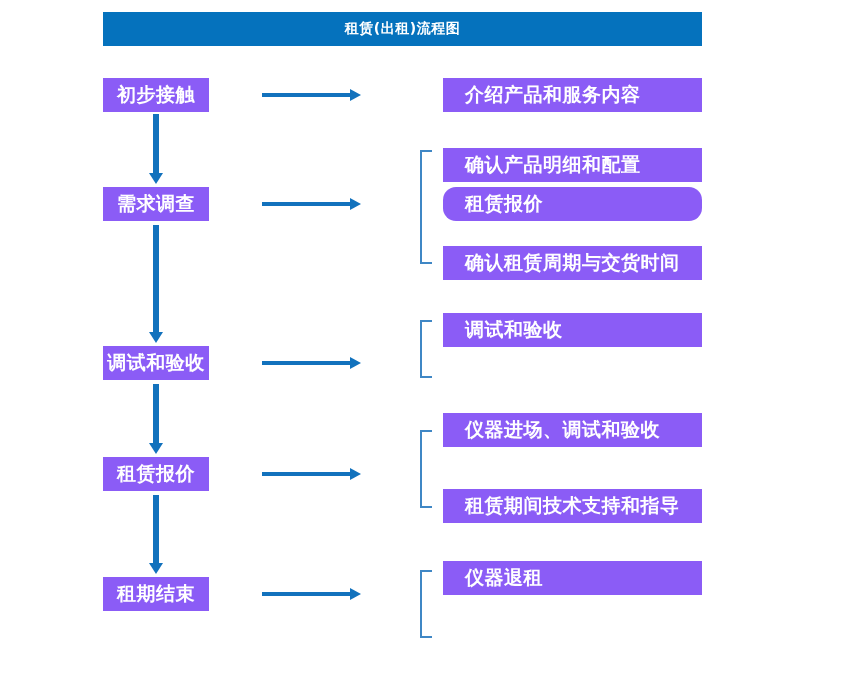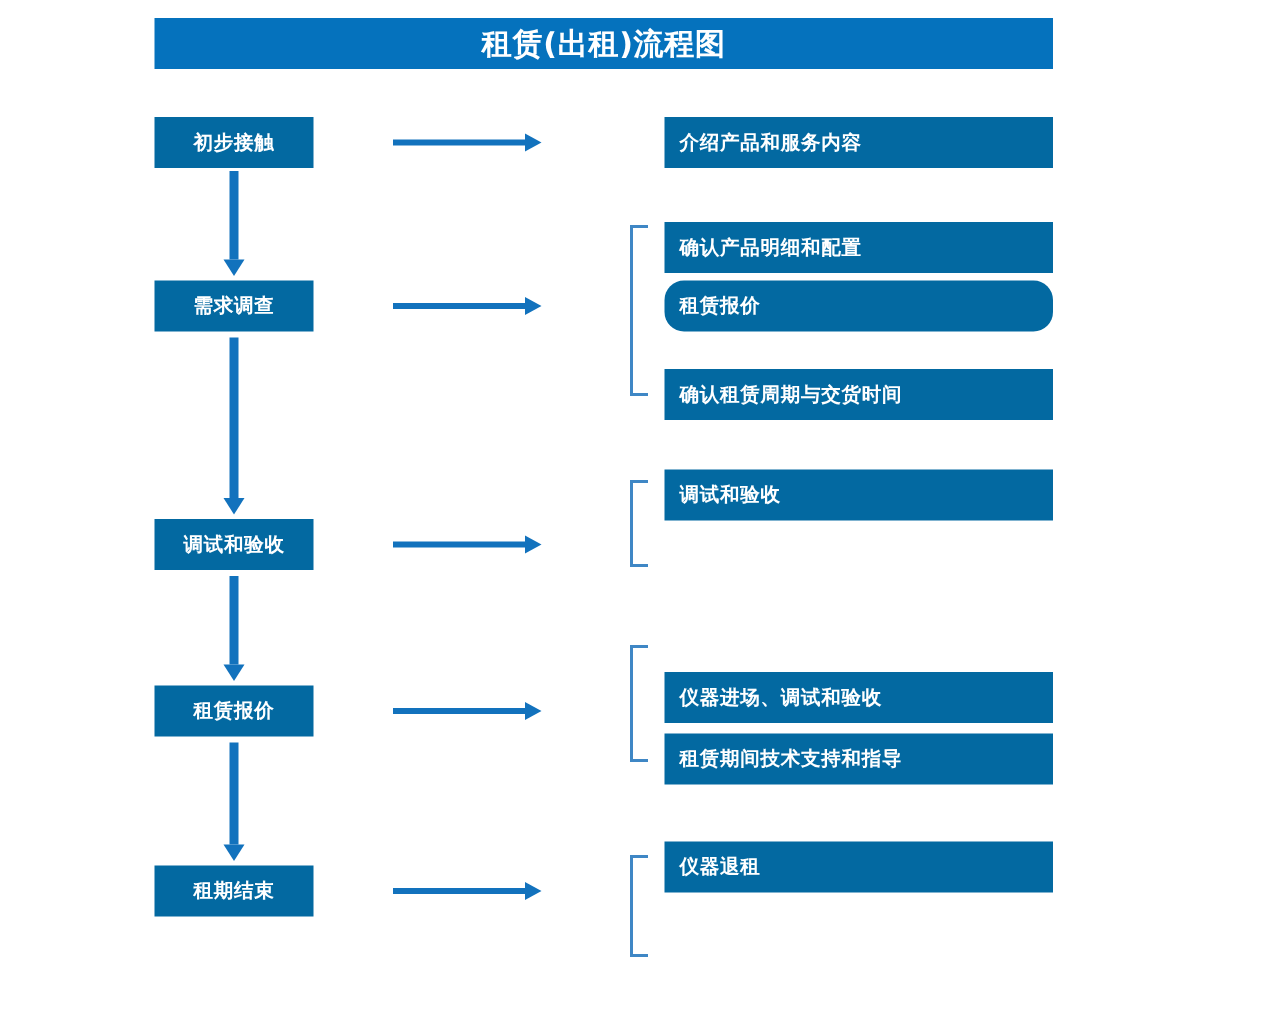--- a/index.html
+++ b/index.html
@@ -26,49 +26,49 @@
     position: absolute;
     left: 103px;
     top: 12px;
     width: 599px;
     height: 34px;
     background: #0572bd;
     color: #ffffff;
     display: flex;
     align-items: center;
     justify-content: center;
-    font-size: 20px;
+    font-size: 14px;
     font-weight: bold;
     letter-spacing: 0.5px;
   }
 
   
   .node {
     position: absolute;
-    background: #0369a1;
+    background: #8b5cf6;
     color: #ffffff;
-    font-size: 13px;
+    font-size: 19px;
     font-weight: bold;
     display: flex;
     align-items: center;
     box-sizing: border-box;
   }
   .node.left {
     left: 103px;
     width: 106px;
     height: 34px;
     justify-content: center;
     letter-spacing: 0.5px;
   }
   .node.right {
     left: 443px;
     width: 259px;
     height: 34px;
     justify-content: flex-start;
-    padding-left: 10px;
+    padding-left: 22px;
     letter-spacing: 0.5px;
   }
 
   
   .h-arrow {
     position: absolute;
     height: 12px;
     pointer-events: none;
   }
   .h-arrow .shaft {
@@ -195,20 +195,20 @@
 
   <div class="node right" style="top:148px;">确认产品明细和配置</div>
 
   <div class="node right" style="top:187px;border-radius:13px;">租赁报价</div>
 
   <div class="node right" style="top:246px;">确认租赁周期与交货时间</div>
 
   <div class="node right" style="top:313px;">调试和验收</div>
 
 
-  <div class="node right" style="top:448px;">仪器进场、调试和验收</div>
+  <div class="node right" style="top:413px;">仪器进场、调试和验收</div>
 
   <div class="node right" style="top:489px;">租赁期间技术支持和指导</div>
 
   <div class="node right" style="top:561px;">仪器退租</div>
 
 
 </div>
 
 </body></html>

